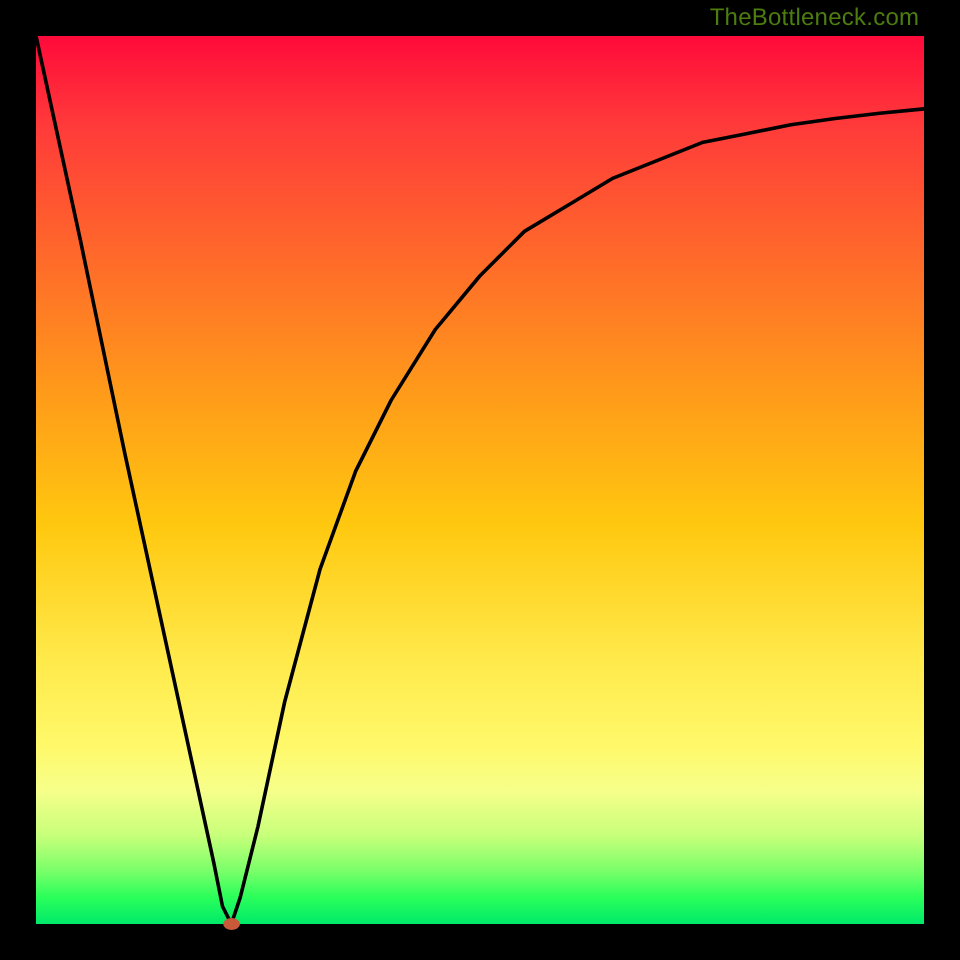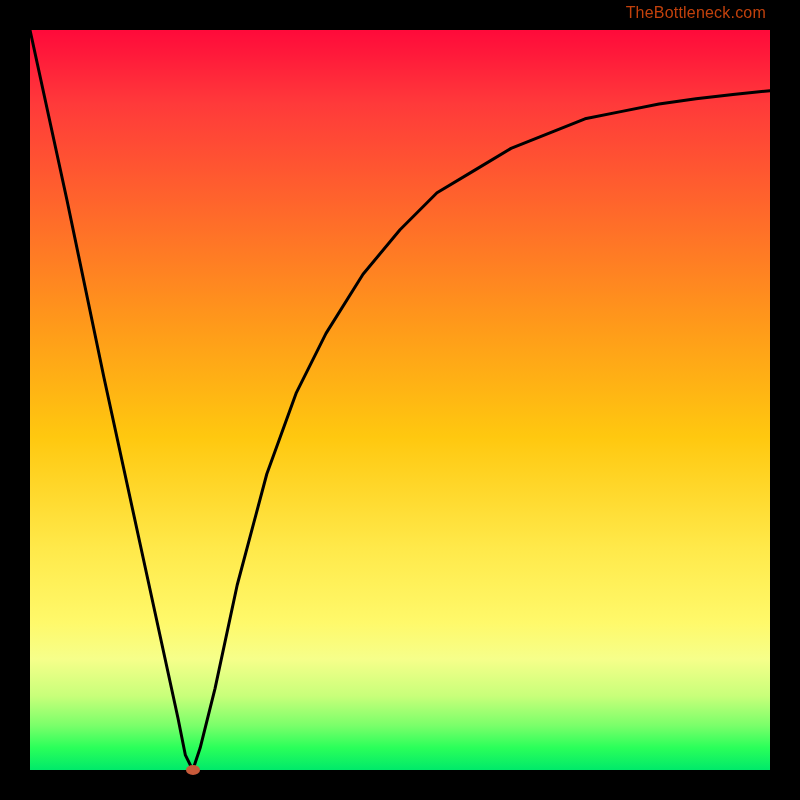--- a/index.html
+++ b/index.html
@@ -35,22 +35,22 @@
       #c8ff7a 90%,
       #7aff6a 94%,
       #2aff5a 97%,
       #00e96a 100%
     );
   }
   .watermark {
     position: absolute;
     top: 4px;
     right: 34px;
-    color: #c2410c;
-    font-size: 16px;
+    color: #4d7c0f;
+    font-size: 20px;
     font-weight: 500;
     letter-spacing: 0.2px;
     user-select: none;
   }
   svg.curve {
     position: absolute;
     left: 0;
     top: 0;
     width: 740px;
     height: 740px;

